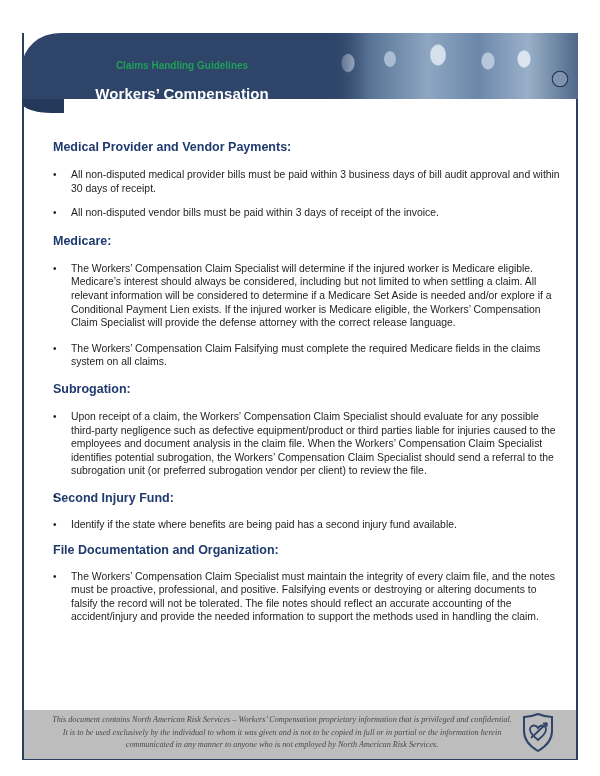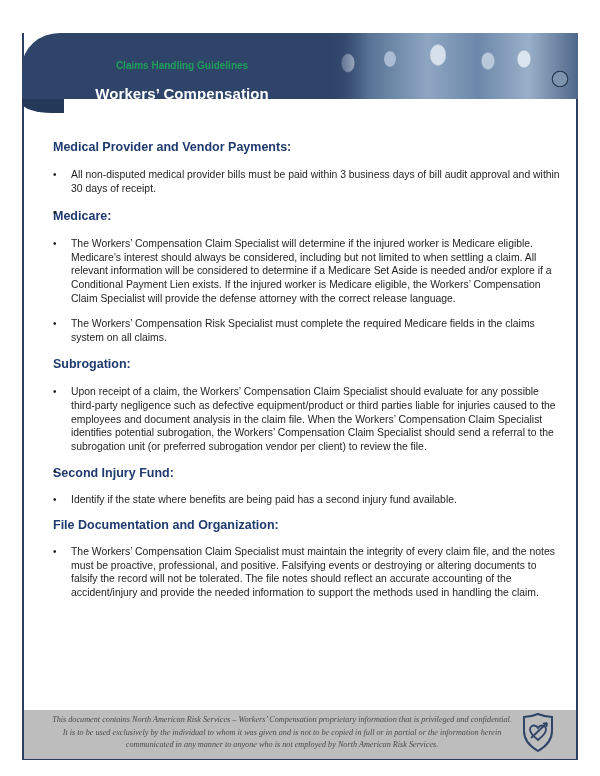--- a/index.html
+++ b/index.html
@@ -40,27 +40,27 @@
 </div>
 <div class="header-curl"></div>
 <div class="title-line1">Workers’ Compensation</div>
 <div class="title-line2">Claims Handling Guidelines</div>
 
 <div class="content">
 
   <h2 class="section-heading" style="margin-top:0;">Medical Provider and Vendor Payments:</h2>
   <ul class="bullets lg" style="margin-top:14px;">
     <li><span class="dot">•</span><span>All non-disputed medical provider bills must be paid within 3 business days of bill audit approval and within 30 days of receipt.</span></li>
-    <li style="margin-top:11px;"><span class="dot">•</span></li>
+    <li style="margin-top:11px;"><span class="dot">•</span><span>All non-disputed vendor bills must be paid within 3 days of receipt of the invoice.</span></li>
   </ul>
 
   <h2 class="section-heading" style="margin-top:14px;">Medicare:</h2>
   <ul class="bullets" style="margin-top:14px;">
     <li><span class="dot">•</span><span>The Workers’ Compensation Claim Specialist will determine if the injured worker is Medicare eligible. Medicare’s interest should always be considered, including but not limited to when settling a claim. All relevant information will be considered to determine if a Medicare Set Aside is needed and/or explore if a Conditional Payment Lien exists. If the injured worker is Medicare eligible, the Workers’ Compensation Claim Specialist will provide the defense attorney with the correct release language.</span></li>
-    <li style="margin-top:12px;"><span class="dot">•</span><span>The Workers’ Compensation Risk Specialist must complete the required Medicare fields in the claims system on all claims.</span></li>
+    <li style="margin-top:12px;"><span class="dot">•</span><span>The Workers’ Compensation Claim Falsifying must complete the required Medicare fields in the claims system on all claims.</span></li>
   </ul>
 
   <h2 class="section-heading" style="margin-top:13px;">Subrogation:</h2>
   <ul class="bullets" style="margin-top:14px;">
     <li><span class="dot">•</span><span>Upon receipt of a claim, the Workers’ Compensation Claim Specialist should evaluate for any possible third-party negligence such as defective equipment/product or third parties liable for injuries caused to the employees and document analysis in the claim file. When the Workers’ Compensation Claim Specialist identifies potential subrogation, the Workers’ Compensation Claim Specialist should send a referral to the subrogation unit (or preferred subrogation vendor per client) to review the file.</span></li>
     <li style="margin-top:12px;"><span class="dot">•</span></li>
   </ul>
 
   <h2 class="section-heading" style="margin-top:13px;">Second Injury Fund:</h2>
   <ul class="bullets" style="margin-top:13px;">

